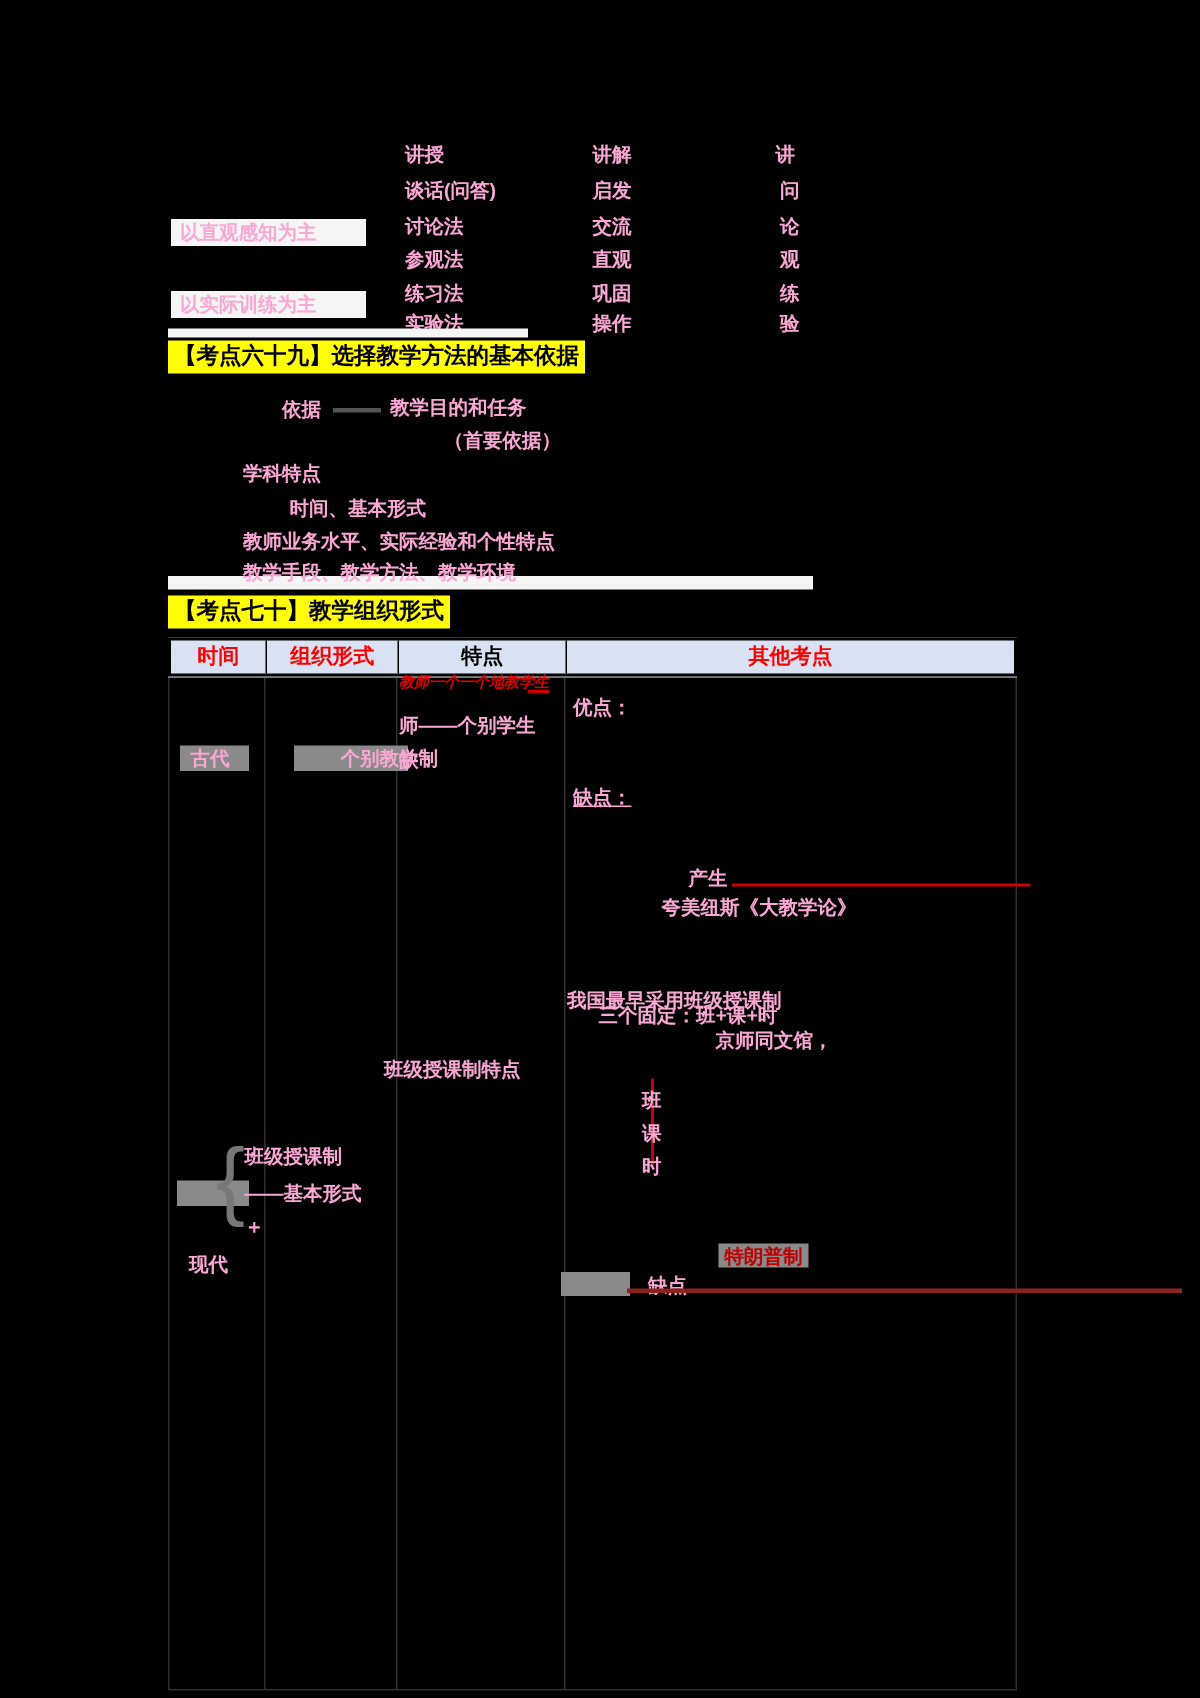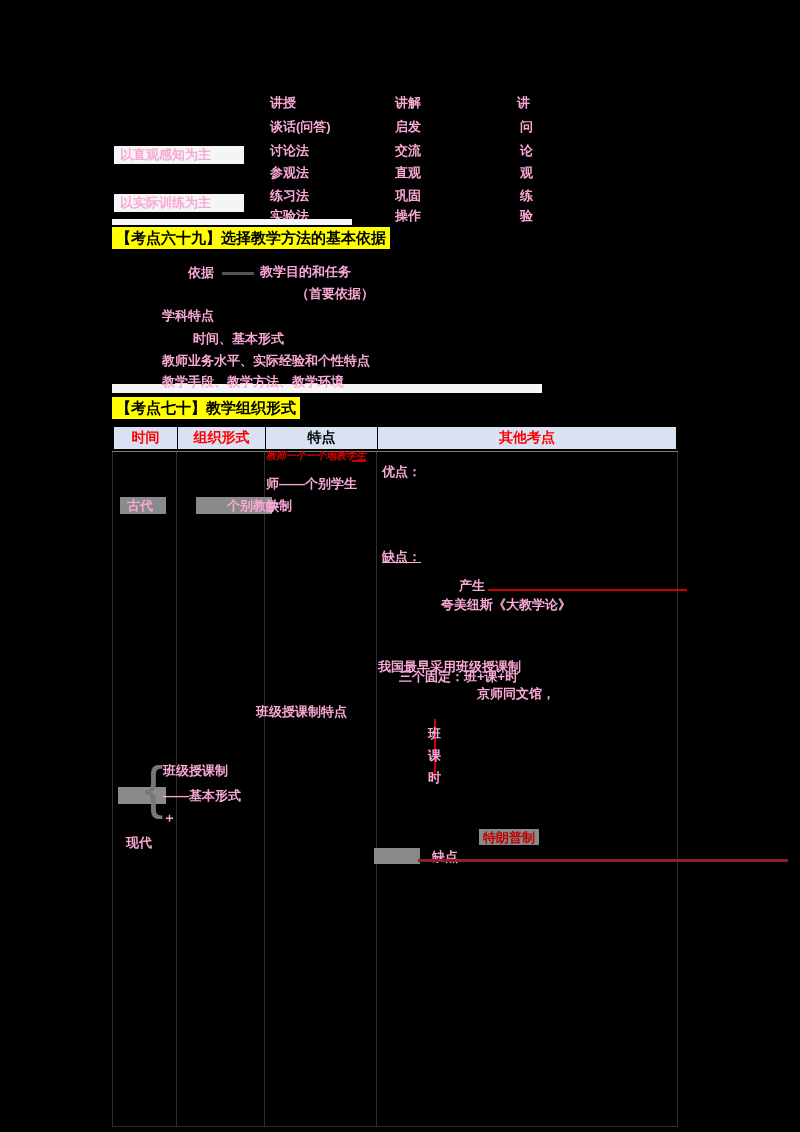--- a/index.html
+++ b/index.html
@@ -95,26 +95,26 @@
 <div class="abs red" style="left:127px;top:498px;">古代</div>
 <div class="abs graybox" style="left:196px;top:497px;width:76px;height:17px;"></div>
 <div class="abs red" style="left:211px;top:498px;margin-left:16px;">个别教学制</div>
 
 <div class="abs red-sm" style="left:266px;top:450px;">教师一个一个地教学生</div>
 <div class="abs rline" style="left:352px;top:460px;width:14px;height:2px;"></div>
 <div class="abs red" style="left:266px;top:476px;">师——个别学生</div>
 <div class="abs red" style="left:266px;top:499px;">缺：</div>
 
 <div class="abs red" style="left:382px;top:464px;">优点：</div>
-<div class="abs red" style="left:382px;top:549px;text-decoration:underline;">缺点：</div>
+<div class="abs red" style="left:382px;top:524px;text-decoration:underline;">缺点：</div>
 <div class="abs red" style="left:459px;top:578px;">产生</div>
 <div class="abs rline" style="left:488px;top:589px;width:199px;height:2px;"></div>
 <div class="abs red" style="left:441px;top:597px;">夸美纽斯《大教学论》</div>
 
-<div class="abs red" style="left:256px;top:705px;font-family:Liberation Mono, monospace;">班级授课制特点</div>
+<div class="abs red" style="left:256px;top:705px;">班级授课制特点</div>
 <div class="abs red" style="left:378px;top:659px;">我国最早采用班级授课制</div>
 <div class="abs red" style="left:477px;top:686px;">京师同文馆，</div>
 <div class="abs red" style="left:399px;top:669px;">三个固定：班+课+时</div>
 <div class="abs rline" style="left:434px;top:719px;width:2px;height:58px;"></div>
 <div class="abs red" style="left:428px;top:726px;">班</div>
 <div class="abs red" style="left:428px;top:748px;">课</div>
 <div class="abs red" style="left:428px;top:770px;">时</div>
 
 <div class="abs graybox" style="left:118px;top:787px;width:48px;height:17px;"></div>
 <div class="abs red" style="left:126px;top:788px;margin-top:47px;">现代</div>

